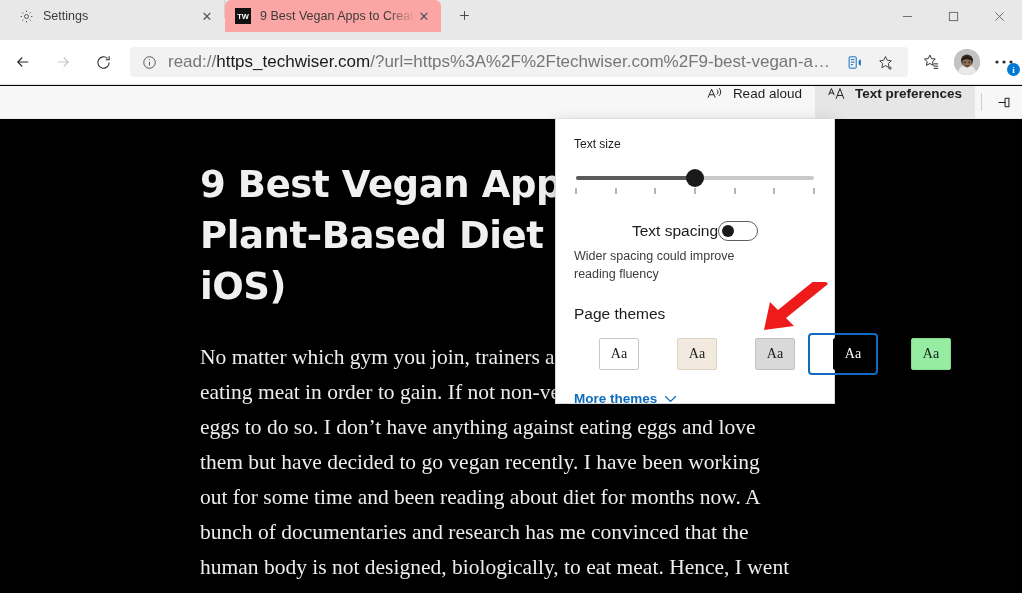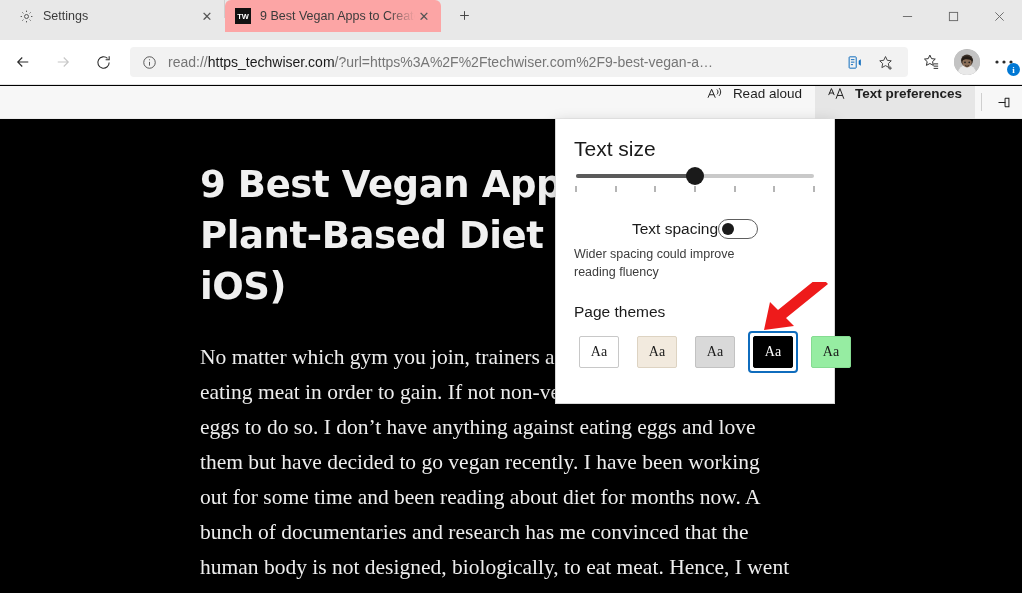--- a/index.html
+++ b/index.html
@@ -71,21 +71,21 @@
     border-radius: 4px; color: #2b2b2b;
   }
   .navbtn.disabled { color: #c6c6c6; }
   .urlbox {
     flex: 1; height: 30px; margin: 0 6px 0 10px;
     background: #f2f2f2; border-radius: 4px;
     display: flex; align-items: center; padding: 0 8px;
   }
   .info-icon { width: 22px; flex: 0 0 22px; display: flex; align-items: center; justify-content: center; color: #444; }
   .url-text {
-    flex: 1; font-size: 14px; color: #767676;
+    flex: 1; font-size: 17px; color: #767676;
     white-space: nowrap; overflow: hidden;
     padding-left: 8px;
   }
   .url-text b { color: #1a1a1a; font-weight: 400; }
   .urlbox-icons { display: flex; align-items: center; }
   .urlbox-icons > div { width: 30px; height: 28px; display: flex; align-items: center; justify-content: center; }
   .toolbtn {
     width: 34px; height: 34px;
     display: flex; align-items: center; justify-content: center;
     color: #2b2b2b; border-radius: 4px;
@@ -152,22 +152,22 @@
   .flyout {
     position: absolute; left: 555px; top: 119px;
     width: 280px; height: 285px;
     background: #fff;
     border: 1px solid #d8d8d8;
     border-top: none;
     box-shadow: 0 4px 14px rgba(0,0,0,.22);
     padding: 18px 18px 0 18px;
   }
   .fly-h {
-    font-size: 21px; color: #1b1b1b; font-weight: 400;
-    margin-bottom: 4px;
+    font-size: 12px; color: #1b1b1b; font-weight: 400;
+    margin-bottom: 16px;
   }
   .slider-wrap { position: relative; height: 34px; margin: 0 2px; }
   .slider-track {
     position: absolute; top: 9px; left: 0; right: 0; height: 4px;
     background: #c9c9c9; border-radius: 2px;
   }
   .slider-fill {
     position: absolute; top: 9px; left: 0; width: 50%; height: 4px;
     background: #5a5a5a; border-radius: 2px;
   }
@@ -210,20 +210,21 @@
   }
 
   .themes-title { font-size: 15.5px; color: #1b1b1b; margin-top: 22px; margin-bottom: 10px; }
   .themes-row { display: flex; gap: 8px; }
   .swatch {
     width: 40px; height: 32px;
     display: flex; align-items: center; justify-content: center;
     font-family: "Liberation Serif", serif;
     font-size: 14px;
     border-radius: 2px;
+    margin-left: 20px;
   }
   .swatch-wrap { padding: 3px; border-radius: 4px; border: 2px solid transparent; line-height: 0; }
   .swatch-wrap.sel { border-color: #0f6cbd; }
 
   .more-themes {
     margin-top: 16px;
     display: flex; align-items: center; gap: 7px;
     color: #0f6cbd; font-size: 13.5px; font-weight: bold;
   }
 
@@ -441,20 +442,28 @@
         <span class="swatch" style="background:#d9d9d9;color:#1a1a1a;border:1px solid #c2c2c2;">Aa</span>
       </span>
       <span class="swatch-wrap sel">
         <span class="swatch" style="background:#000000;color:#ffffff;border:1px solid #000000;">Aa</span>
       </span>
       <span class="swatch-wrap">
         <span class="swatch" style="background:#96eda2;color:#1a1a1a;border:1px solid #85dc91;">Aa</span>
       </span>
     </div>
 
+    <div class="more-themes">
+      <span>More themes</span>
+      <span>
+        <svg width="13" height="8" viewBox="0 0 14 9" fill="none" stroke="#0f6cbd" stroke-width="1.5">
+            <path d="M1 1.5L7 7.2l6-5.7"></path>
+          </svg>
+      </span>
+    </div>
   </div>
 
   <svg class="red-arrow" viewBox="0 0 110 72">
     <g transform="translate(0,0)">
       <path d="M102 2 L60 36 L68 44 L38 48 L44 20 L52 28 L94 -6 Z" fill="#ee1b1b" transform="rotate(0)"></path>
     </g>
   </svg>
 
 </div>
 

